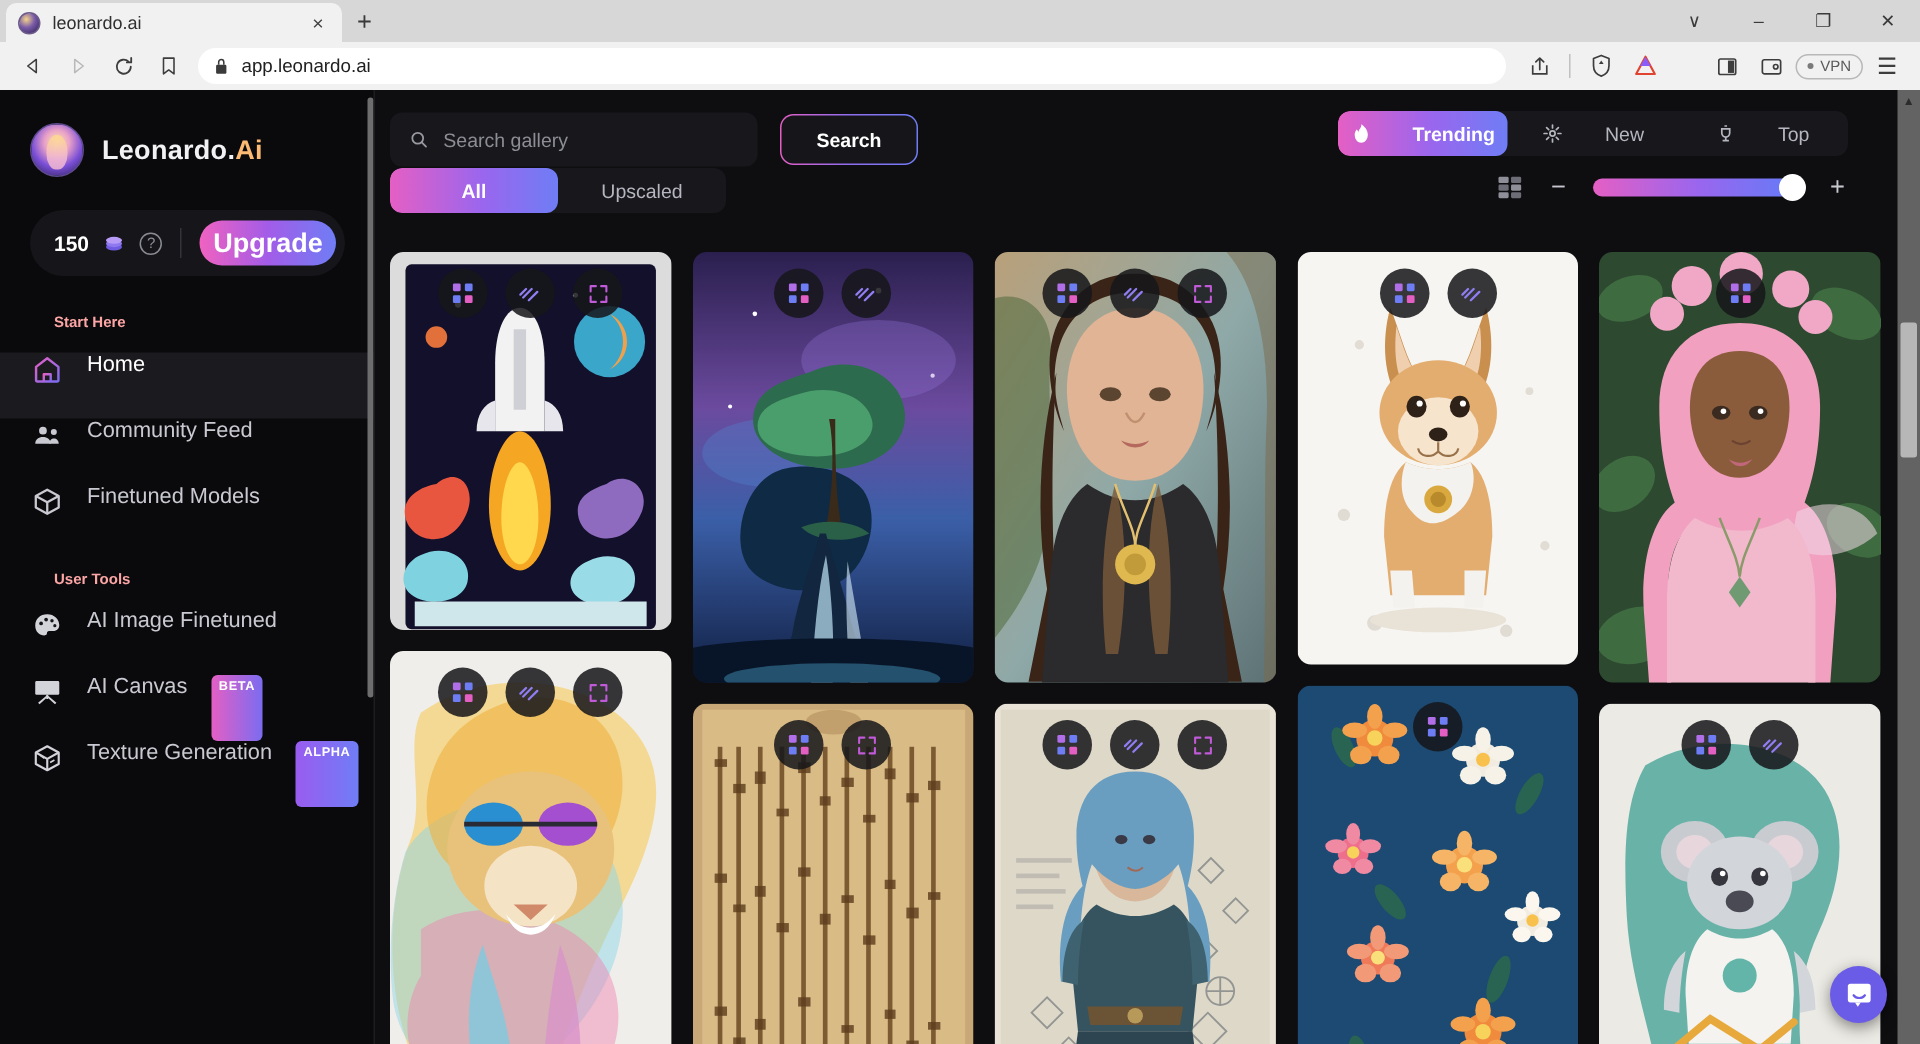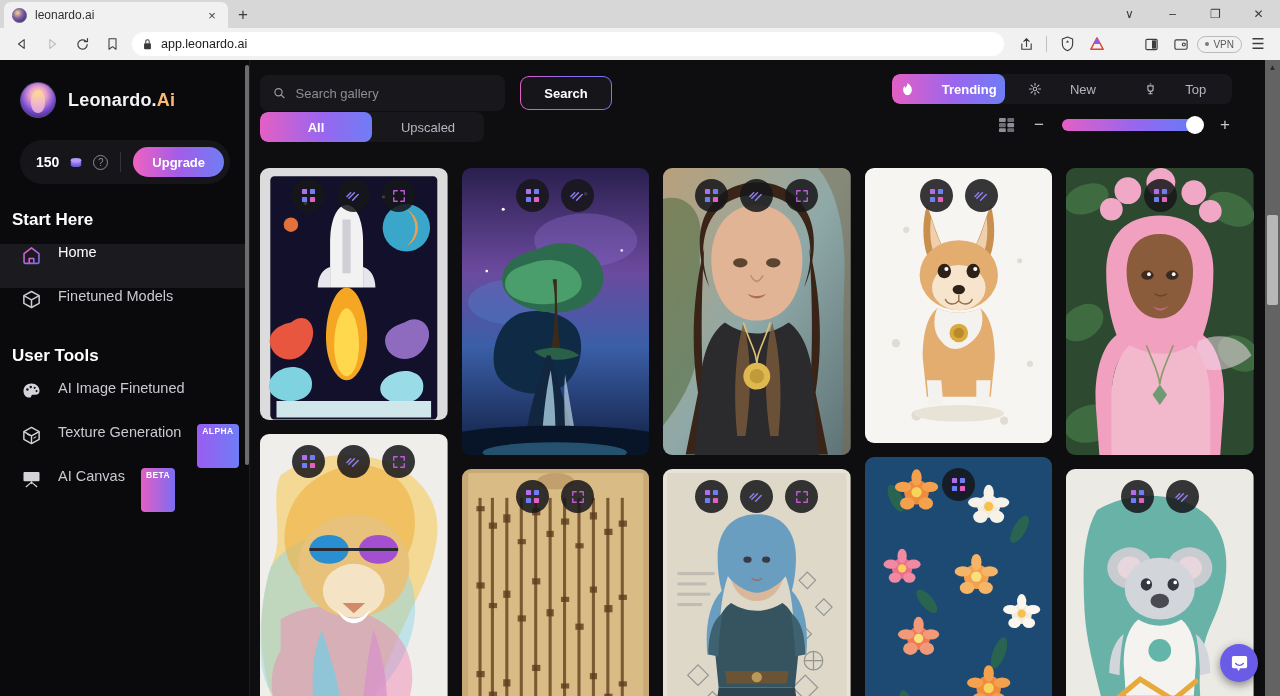--- a/index.html
+++ b/index.html
@@ -101,27 +101,27 @@
   .coin-icon { width: 16px; height: 16px; }
   .help-icon {
     width: 15px; height: 15px; border-radius: 50%; border: 1.2px solid #8b8b94;
     color: #8b8b94; font-size: 10px; display: flex; align-items: center;
     justify-content: center; cursor: pointer;
   }
   .credits-div { width: 1px; height: 20px; background: #33333c; margin: 0 3px; }
   .upgrade-btn {
     flex: 1; height: 30px; border-radius: 15px;
     background: linear-gradient(90deg, #f062c0 0%, #a35ce8 50%, #6f7df5 100%);
-    color: #fff; font-size: 13px; font-weight: bold; border: none;
+    color: #fff; font-size: 18px; font-weight: bold; border: none;
     cursor: pointer; font-family: inherit;
   }
 
   .nav-section-title {
-    font-size: 17px; font-weight: bold; color: #ffffff;
-    padding: 0 12px; margin-bottom: 14px;
+    font-size: 10px; font-weight: bold; color: #fca5a5;
+    padding: 0 36px; margin-bottom: 14px;
   }
   .nav-item {
     height: 44px; display: flex; gap: 16px;
     padding: 0 20px; cursor: pointer; color: #c9c9d2; font-size: 14.5px;
     position: relative;
   }
   .nav-item.active { background: #1a1a1f; color: #ffffff; }
   .nav-icon { width: 22px; height: 22px; flex: 0 0 22px; display:flex; align-items:center; justify-content:center; }
   .nav-label { white-space: nowrap; }
   .badge {
@@ -366,20 +366,31 @@
                   <stop offset="1" stop-color="#7b6cf0"></stop>
                 </linearGradient>
               </defs>
             <path d="M3.2 9 11 3l7.8 6v9.2a1 1 0 0 1-1 1H4.2a1 1 0 0 1-1-1z" fill="none" stroke="url(#gH)" stroke-width="1.7" stroke-linejoin="round"></path>
             <path d="M8.6 19.2v-5h4.8v5" fill="none" stroke="url(#gH)" stroke-width="1.7" stroke-linejoin="round"></path>
           </svg>
         </span>
         <span class="nav-label">Home</span>
       </div>
 
+      <div class="nav-item">
+        <span class="nav-icon">
+          <svg width="21" height="21" viewBox="0 0 22 22" fill="#c9c9d2">
+            <circle cx="8" cy="7.5" r="2.7"></circle>
+              <path d="M2.6 16.5c0-2.8 2.4-4.6 5.4-4.6s5.4 1.8 5.4 4.6z"></path>
+            <circle cx="15.6" cy="8.3" r="2.1"></circle>
+              <path d="M12.4 16.5c0-2.2 1.5-3.6 3.3-3.6s3.3 1.4 3.3 3.6z"></path>
+          </svg>
+        </span>
+        <span class="nav-label">Community Feed</span>
+      </div>
 
 
 
       <div class="nav-item">
         <span class="nav-icon">
           <svg width="21" height="21" viewBox="0 0 22 22" fill="none" stroke="#c9c9d2" stroke-width="1.6" stroke-linejoin="round">
             <path d="M11 2.6 19 7v8l-8 4.4L3 15V7z"></path>
               <path d="M3 7l8 4.4L19 7M11 11.4v8"></path>
           </svg>
         </span>
@@ -398,40 +409,40 @@
               <circle cx="10.2" cy="6.3" r="1.3" fill="#15151a"></circle>
             <circle cx="14.3" cy="7.2" r="1.2" fill="#15151a"></circle>
               <circle cx="16.3" cy="10.6" r="1.1" fill="#15151a"></circle>
           </svg>
         </span>
         <span class="nav-label">AI Image Finetuned</span>
       </div>
 
       <div class="nav-item">
         <span class="nav-icon">
+          <svg width="21" height="21" viewBox="0 0 22 22" fill="#d3d3da">
+            <rect x="2.6" y="3.2" width="16.8" height="9.6" rx="1"></rect>
+            <path d="M10.3 12.8h1.4v3h-1.4z"></path>
+              <path d="M11 14.5 5.6 19.4l-1-1.1L11 13zM11 14.5l5.4 4.9 1-1.1L11 13z"></path>
+          </svg>
+        </span>
+        <span class="nav-label">AI Canvas</span>
+        <span class="badge beta">BETA</span>
+      </div>
+
+      <div class="nav-item">
+        <span class="nav-icon">
           <svg width="21" height="21" viewBox="0 0 22 22" fill="none" stroke="#d3d3da" stroke-width="1.5" stroke-linejoin="round">
             <path d="M11 2.6 19 7v8l-8 4.4L3 15V7z"></path>
               <path d="M3 7l8 4.4L19 7M11 11.4v8"></path>
             <path d="M6.3 9.2 9 11M13 14l3-1.8" stroke-width="1.1"></path>
           </svg>
         </span>
         <span class="nav-label">Texture Generation</span>
         <span class="badge alpha">ALPHA</span>
-      </div>
-
-      <div class="nav-item">
-        <span class="nav-icon">
-          <svg width="21" height="21" viewBox="0 0 22 22" fill="#d3d3da">
-            <rect x="2.6" y="3.2" width="16.8" height="9.6" rx="1"></rect>
-            <path d="M10.3 12.8h1.4v3h-1.4z"></path>
-              <path d="M11 14.5 5.6 19.4l-1-1.1L11 13zM11 14.5l5.4 4.9 1-1.1L11 13z"></path>
-          </svg>
-        </span>
-        <span class="nav-label">AI Canvas</span>
-        <span class="badge beta">BETA</span>
       </div>
 
       <div class="sidebar-scroll"></div>
       <div class="sidebar-border"></div>
     </aside>
 
     <main class="main">
 
       <div class="toolbar">
         <div class="toolbar-row1">

